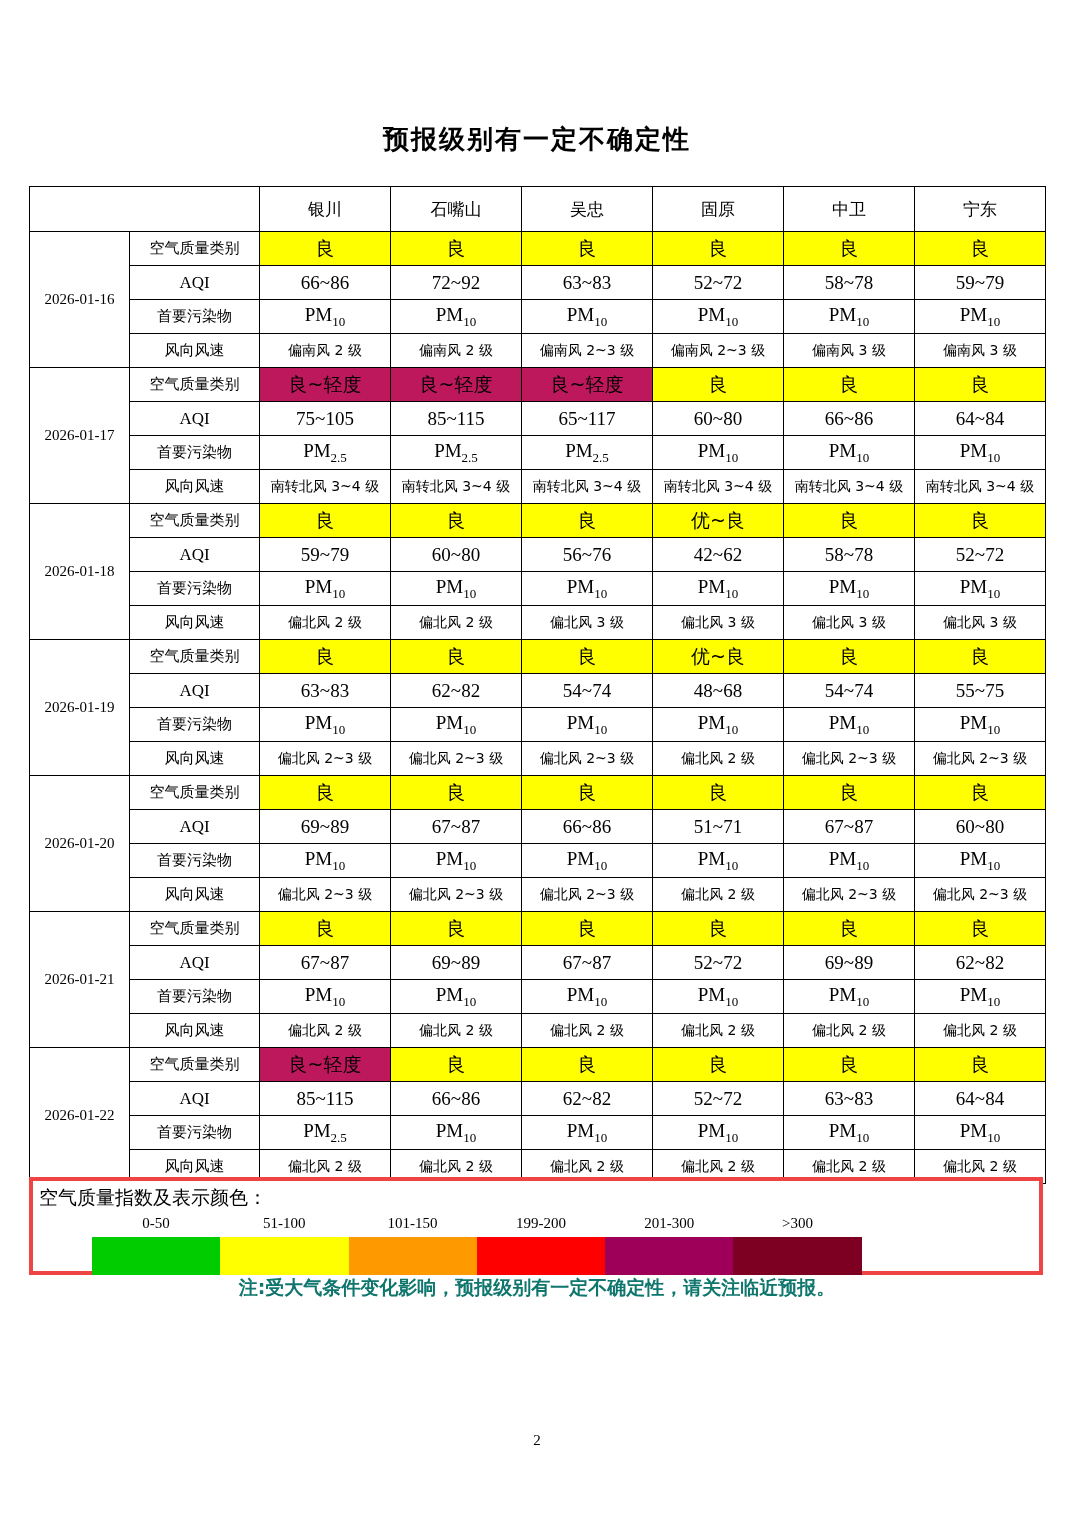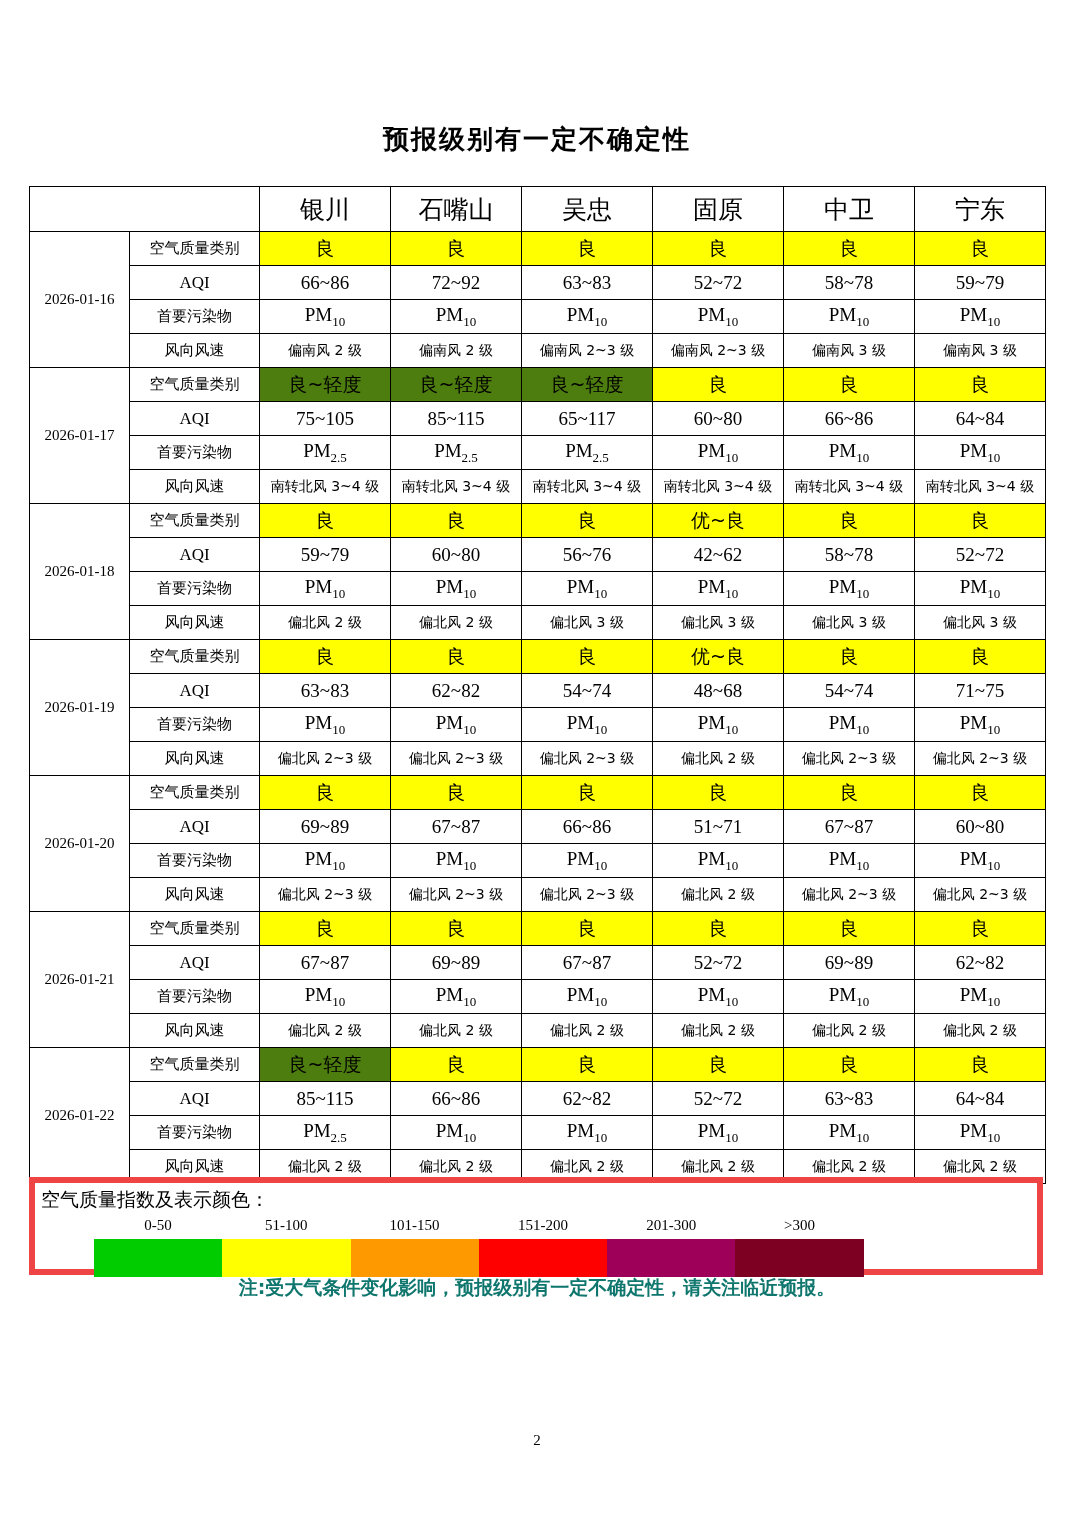--- a/index.html
+++ b/index.html
@@ -49,21 +49,21 @@
     font-weight: normal;
   }
   
   col.c-date  { width: 100px; }
   col.c-param { width: 130px; }
   col.c-city  { width: 131px; }
 
   tr.header-row td { height: 44px; }
   .city-name {
     font-family: Liberation Mono, monospace;
-    font-size: 25px;
+    font-size: 17px;
   }
   td.date-cell {
     font-size: 15px;
     font-family: "Liberation Serif", serif;
   }
   td.param-cell {
     font-family: "DejaVu Sans", "Liberation Sans", sans-serif;
     font-size: 15px;
   }
   td.param-cell.aqi-label {
@@ -89,30 +89,30 @@
     font-size: 19px;
   }
   td.pol-cell sub {
     font-size: 13px;
   }
   td.wind-cell {
     font-family: "DejaVu Sans", "Liberation Sans", sans-serif;
     font-size: 14px;
   }
   .bg-good { background: #FFFF00; }
-  .bg-mild { background: #4d7c0f; }
+  .bg-mild { background: #be185d; }
 
   
   .legend-box {
     position: absolute;
     left: 29px;
     top: 1177px;
     width: 1014px;
     height: 98px;
-    border: 6px solid #ef4444;
+    border: 4px solid #ef4444;
     box-sizing: border-box;
     background: #fff;
   }
   .legend-title {
     position: absolute;
     left: 6px;
     top: 4px;
     font-family: "DejaVu Sans", "Liberation Sans", sans-serif;
     font-size: 19px;
     color: #000;
@@ -319,21 +319,21 @@
           <td class="cat-cell bg-good">良</td>
           <td class="cat-cell bg-good">良</td>
         </tr>
         <tr class="row-aqi">
           <td class="param-cell aqi-label">AQI</td>
           <td class="val-cell">63~83</td>
           <td class="val-cell">62~82</td>
           <td class="val-cell">54~74</td>
           <td class="val-cell">48~68</td>
           <td class="val-cell">54~74</td>
-          <td class="val-cell">71~75</td>
+          <td class="val-cell">55~75</td>
         </tr>
         <tr class="row-pol">
           <td class="param-cell">首要污染物</td>
           <td class="pol-cell"><span>PM</span><sub>10</sub></td>
           <td class="pol-cell"><span>PM</span><sub>10</sub></td>
           <td class="pol-cell"><span>PM</span><sub>10</sub></td>
           <td class="pol-cell"><span>PM</span><sub>10</sub></td>
           <td class="pol-cell"><span>PM</span><sub>10</sub></td>
           <td class="pol-cell"><span>PM</span><sub>10</sub></td>
         </tr>
@@ -460,21 +460,21 @@
       </tbody>
   </table>
 
   <div class="legend-box">
     <div class="legend-title">空气质量指数及表示颜色：</div>
     <div class="legend-scale">
       <div class="legend-labels" id="legend-labels">
           <span style="left: 0px;">0-50</span>
           <span style="left: 128.3px;">51-100</span>
           <span style="left: 256.6px;">101-150</span>
-          <span style="left: 384.9px;">151-200</span>
+          <span style="left: 384.9px;">199-200</span>
           <span style="left: 513.2px;">201-300</span>
           <span style="left: 641.5px;">&gt;300</span>
         </div>
       <div class="legend-bar" id="legend-bar">
           <div style="background: rgb(0, 204, 0);"></div>
           <div style="background: rgb(255, 255, 0);"></div>
           <div style="background: rgb(255, 153, 0);"></div>
           <div style="background: rgb(255, 0, 0);"></div>
           <div style="background: rgb(158, 0, 89);"></div>
           <div style="background: rgb(125, 0, 35);"></div>

